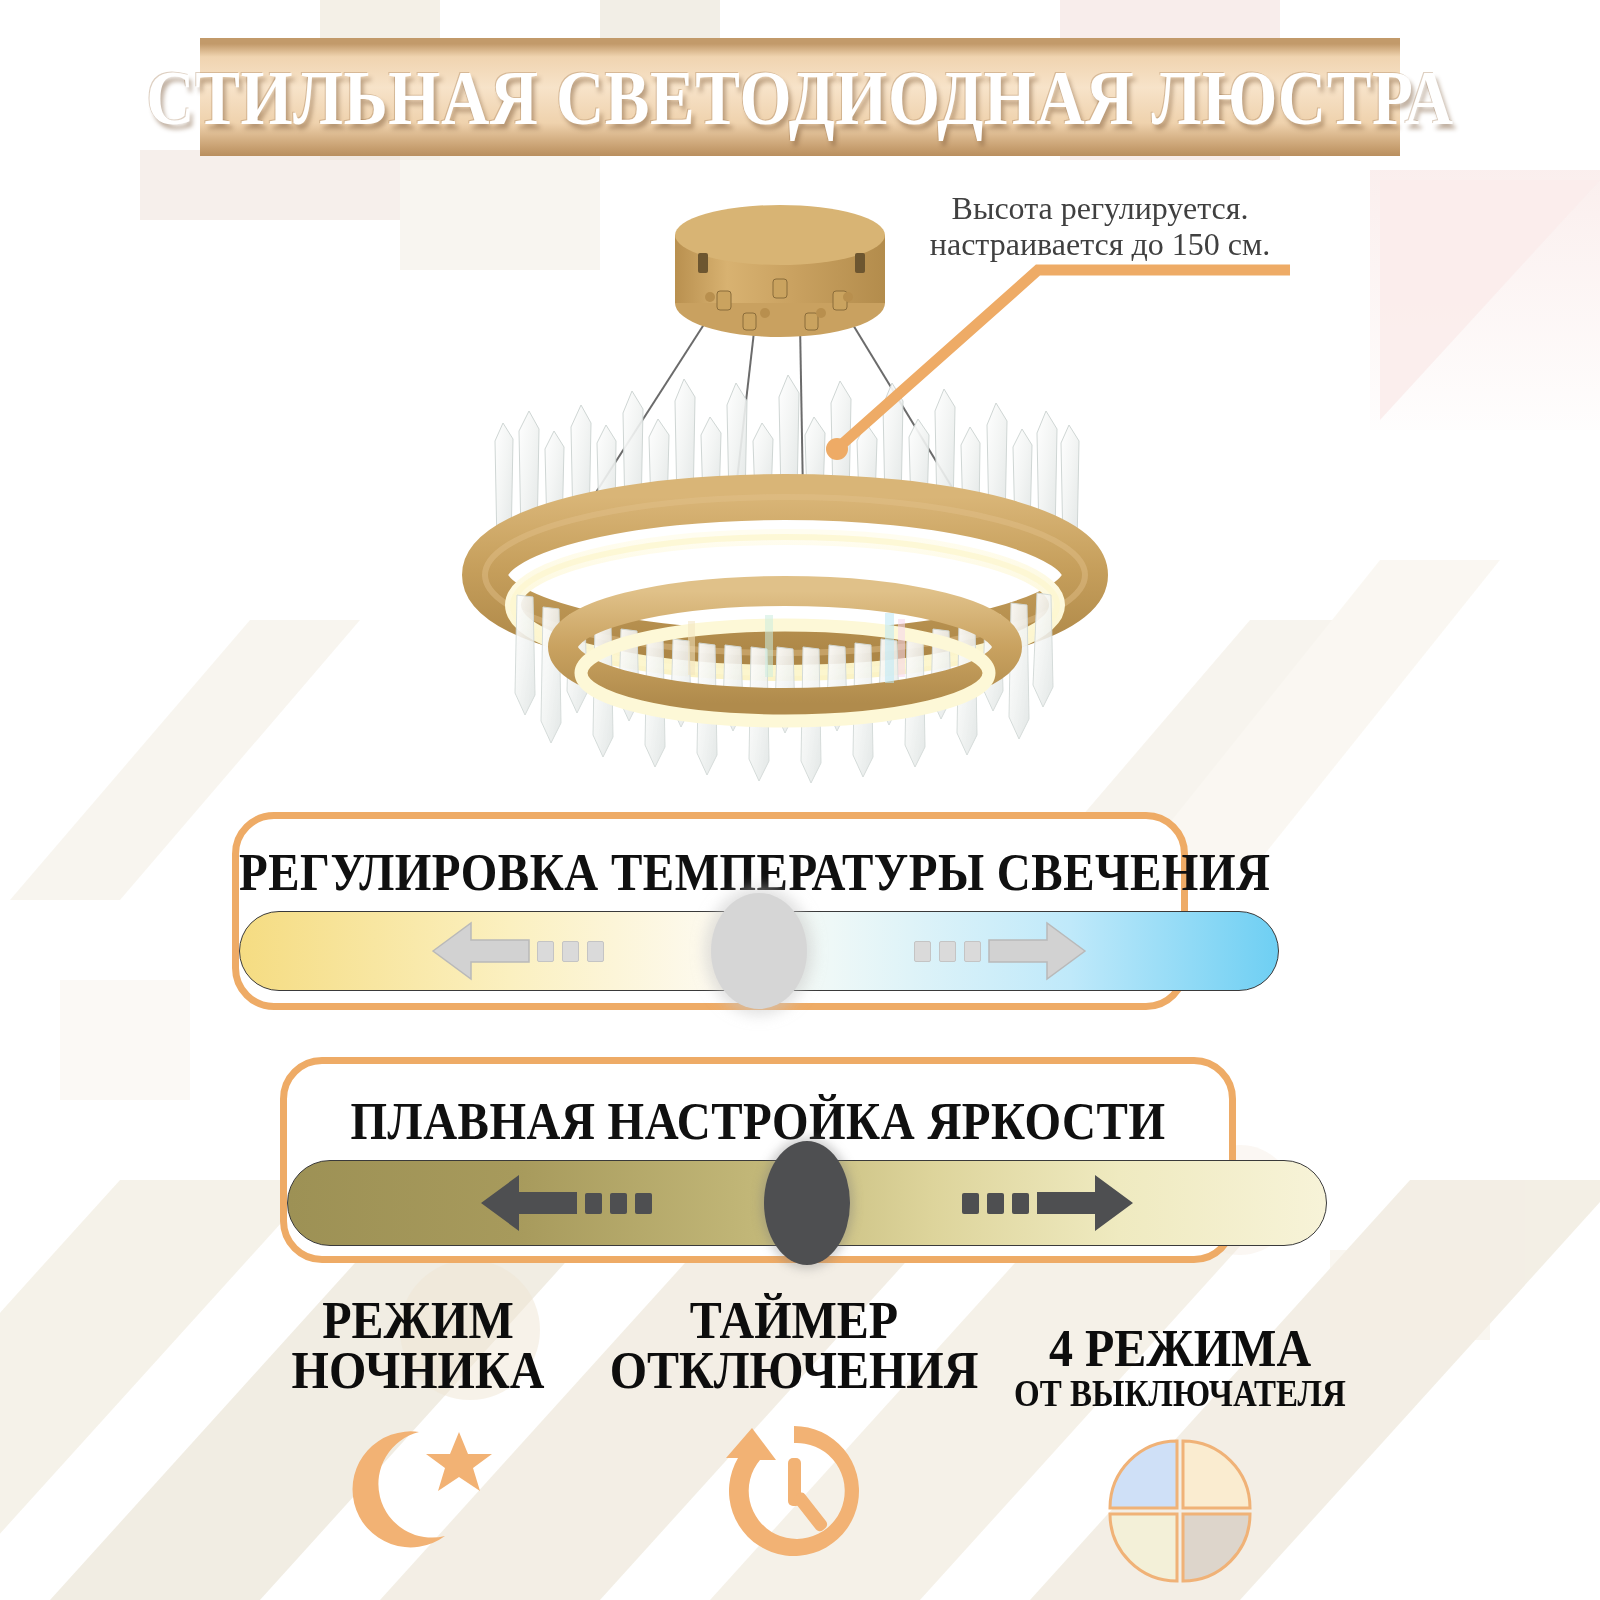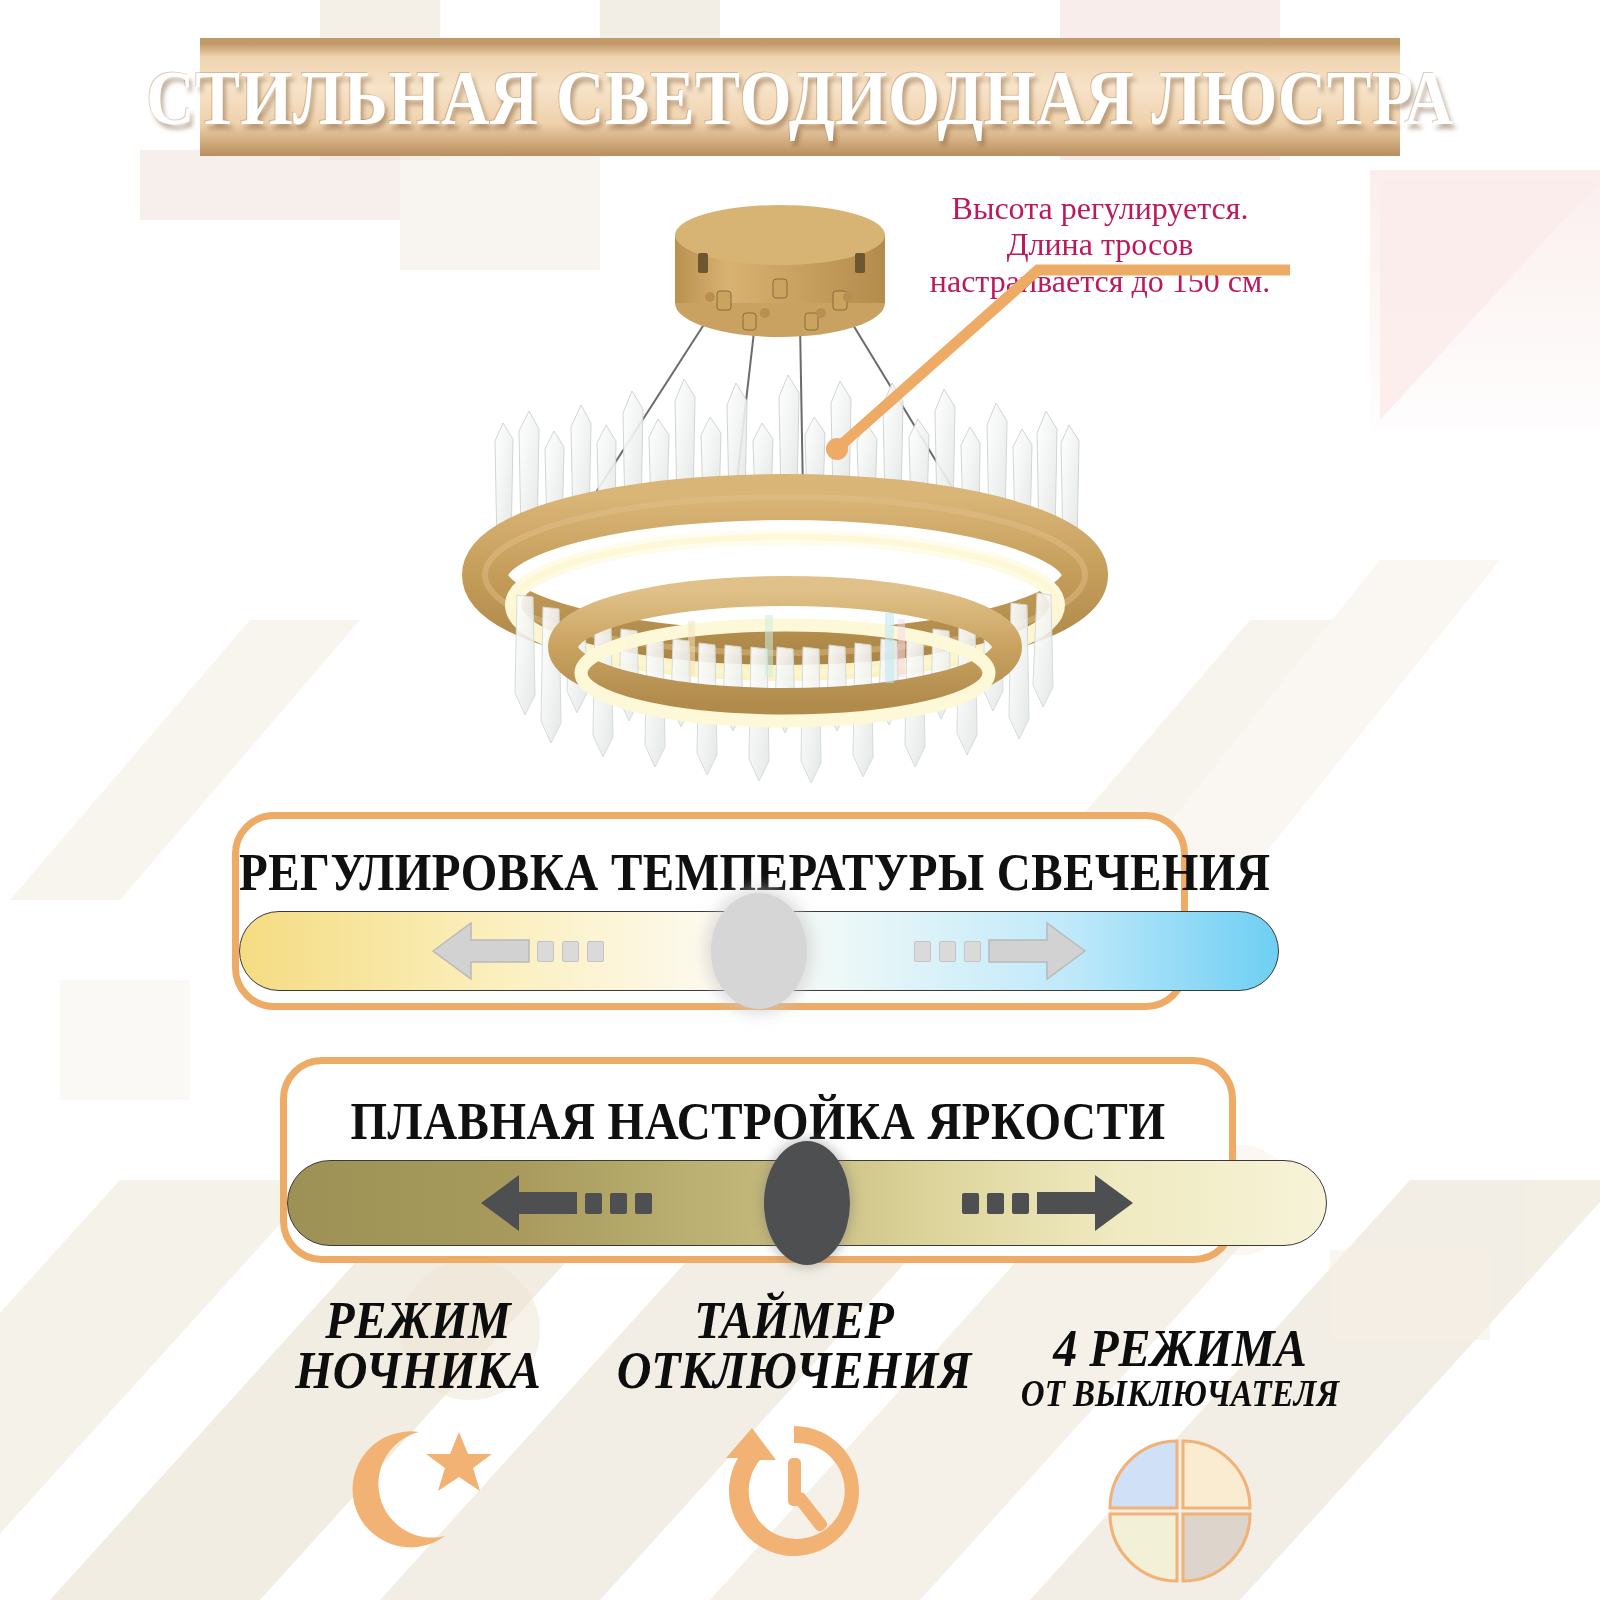--- a/index.html
+++ b/index.html
@@ -36,21 +36,21 @@
     white-space:nowrap;
     text-shadow: 3px 4px 4px rgba(120,85,50,.45),
                  -1px -1px 0 rgba(160,120,80,.35);
     transform:scaleY(1.18);
     transform-origin:center;
   }
 
   
   .callout{
     position:absolute; left:900px; top:190px; width:400px;
-    text-align:center; color:#be185d;
+    text-align:center; color:#404040;
     font-size:32px; line-height:1.14; font-weight:400;
     z-index:4;
   }
   .pointer{ position:absolute; left:780px; top:250px; z-index:4; }
 
   
   .chandelier{ position:absolute; left:455px; top:195px; z-index:2; }
 
   
   .panel{
@@ -94,21 +94,21 @@
     box-shadow:0 0 14px 6px rgba(200,200,200,.55); }
   #knob-bright{ width:86px; height:124px; background:#4e4f51;
     box-shadow:0 0 10px 4px rgba(120,120,120,.35); }
 
   .arrow-grp{ position:absolute; top:50%; transform:translateY(-50%); display:flex; align-items:center; }
   .arrow-left{ left:190px; }
   .arrow-right{ right:190px; }
   .dash{ width:17px; height:21px; margin:0 4px; border-radius:2px; }
 
   
-  .feature{ position:absolute; text-align:center; z-index:3;font-style:italic; }
+  .feature{ position:absolute; text-align:center; z-index:3; }
   .feat-l1{ color:#0d0d0d; font-weight:700; white-space:nowrap;
             transform:scaleY(1.12); transform-origin:center top; }
   .feat-l2{ color:#0d0d0d; font-weight:700; white-space:nowrap;
             transform:scaleY(1.12); transform-origin:center top; }
   .feat-icon{ margin-top:14px; display:flex; justify-content:center; }
 
   #feature-night{ left:188px; top:1292px; width:460px; }
   #feature-timer{ left:564px; top:1292px; width:460px; }
   #feature-modes{ left:950px; top:1320px; width:460px; }
   #feature-night .feat-l1,#feature-night .feat-l2{ font-size:48px; line-height:1.04; }
@@ -307,21 +307,20 @@
   <g opacity=".55">
     <rect x="430" y="418" width="9" height="70" fill="#bde9f5"></rect>
     <rect x="443" y="424" width="7" height="58" fill="#f6d6ec"></rect>
     <rect x="310" y="420" width="8" height="62" fill="#cdeee0"></rect>
     <rect x="233" y="426" width="7" height="54" fill="#f3e3c0"></rect>
   </g>
 </svg>
 
 <div class="callout">
   <div>Высота регулируется.</div>
-  <div>Длина тросов</div>
   <div>настраивается до 150 см.</div>
 </div>
 
 <svg class="pointer" width="530" height="230" viewBox="0 0 530 230" xmlns="http://www.w3.org/2000/svg">
   <polyline points="510,20 258,20 60,196" fill="none" stroke="#eeab66" stroke-width="11" stroke-linejoin="miter"></polyline>
   <circle cx="57" cy="199" r="11" fill="#eeab66"></circle>
 </svg>
 
 <div class="panel" id="panel-temp">
   <div class="panel-title">РЕГУЛИРОВКА ТЕМПЕРАТУРЫ СВЕЧЕНИЯ</div>

